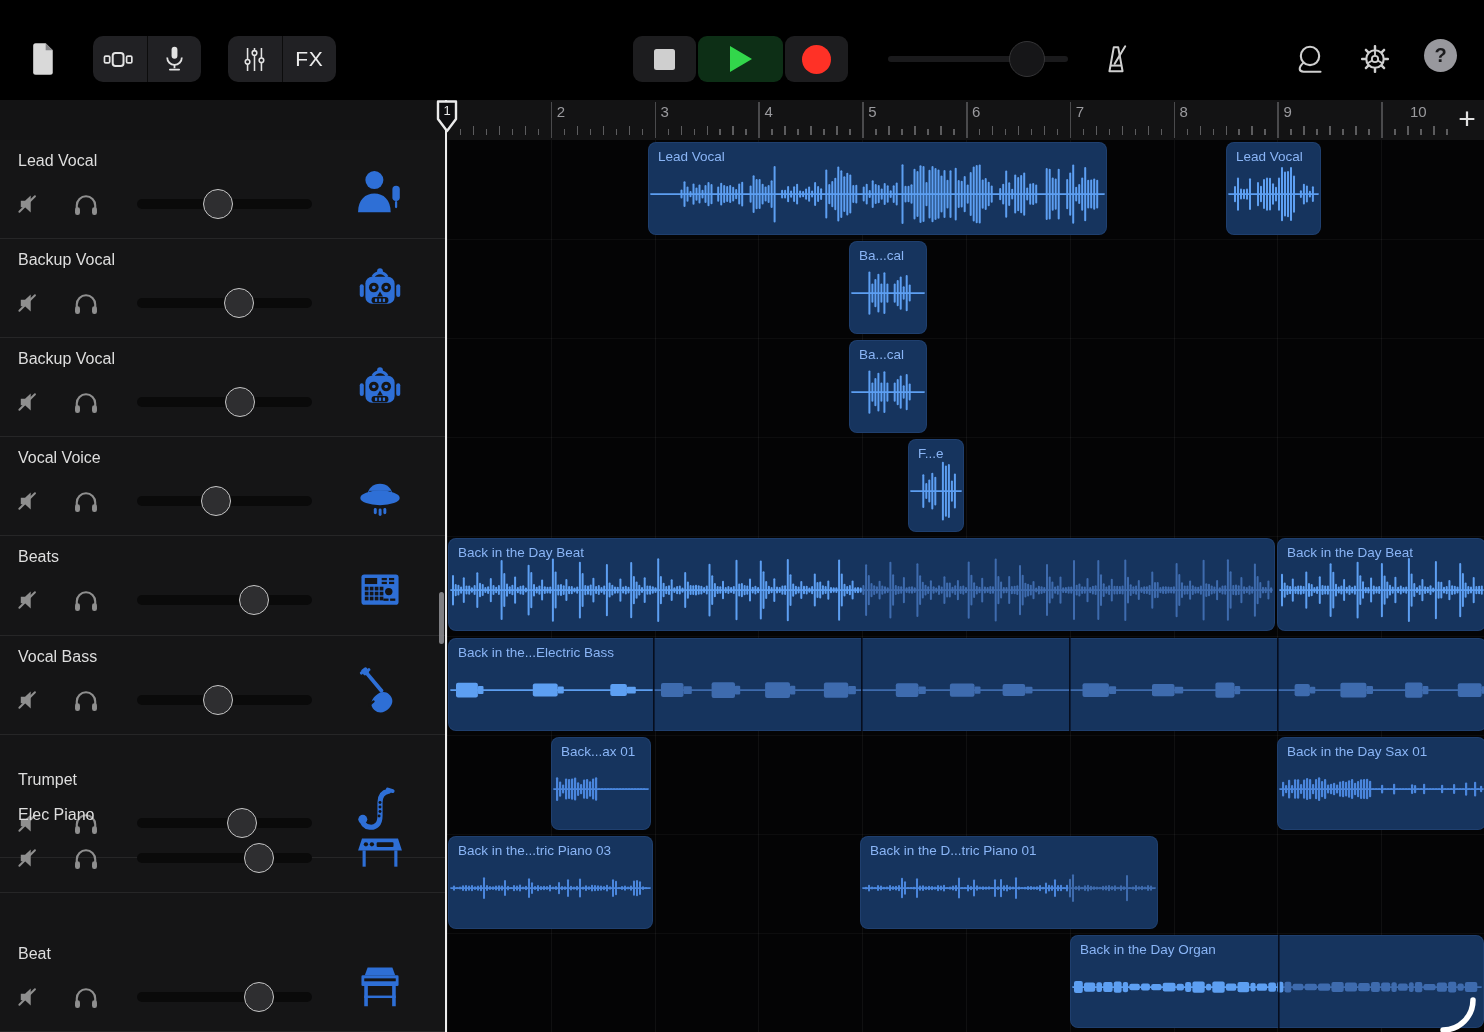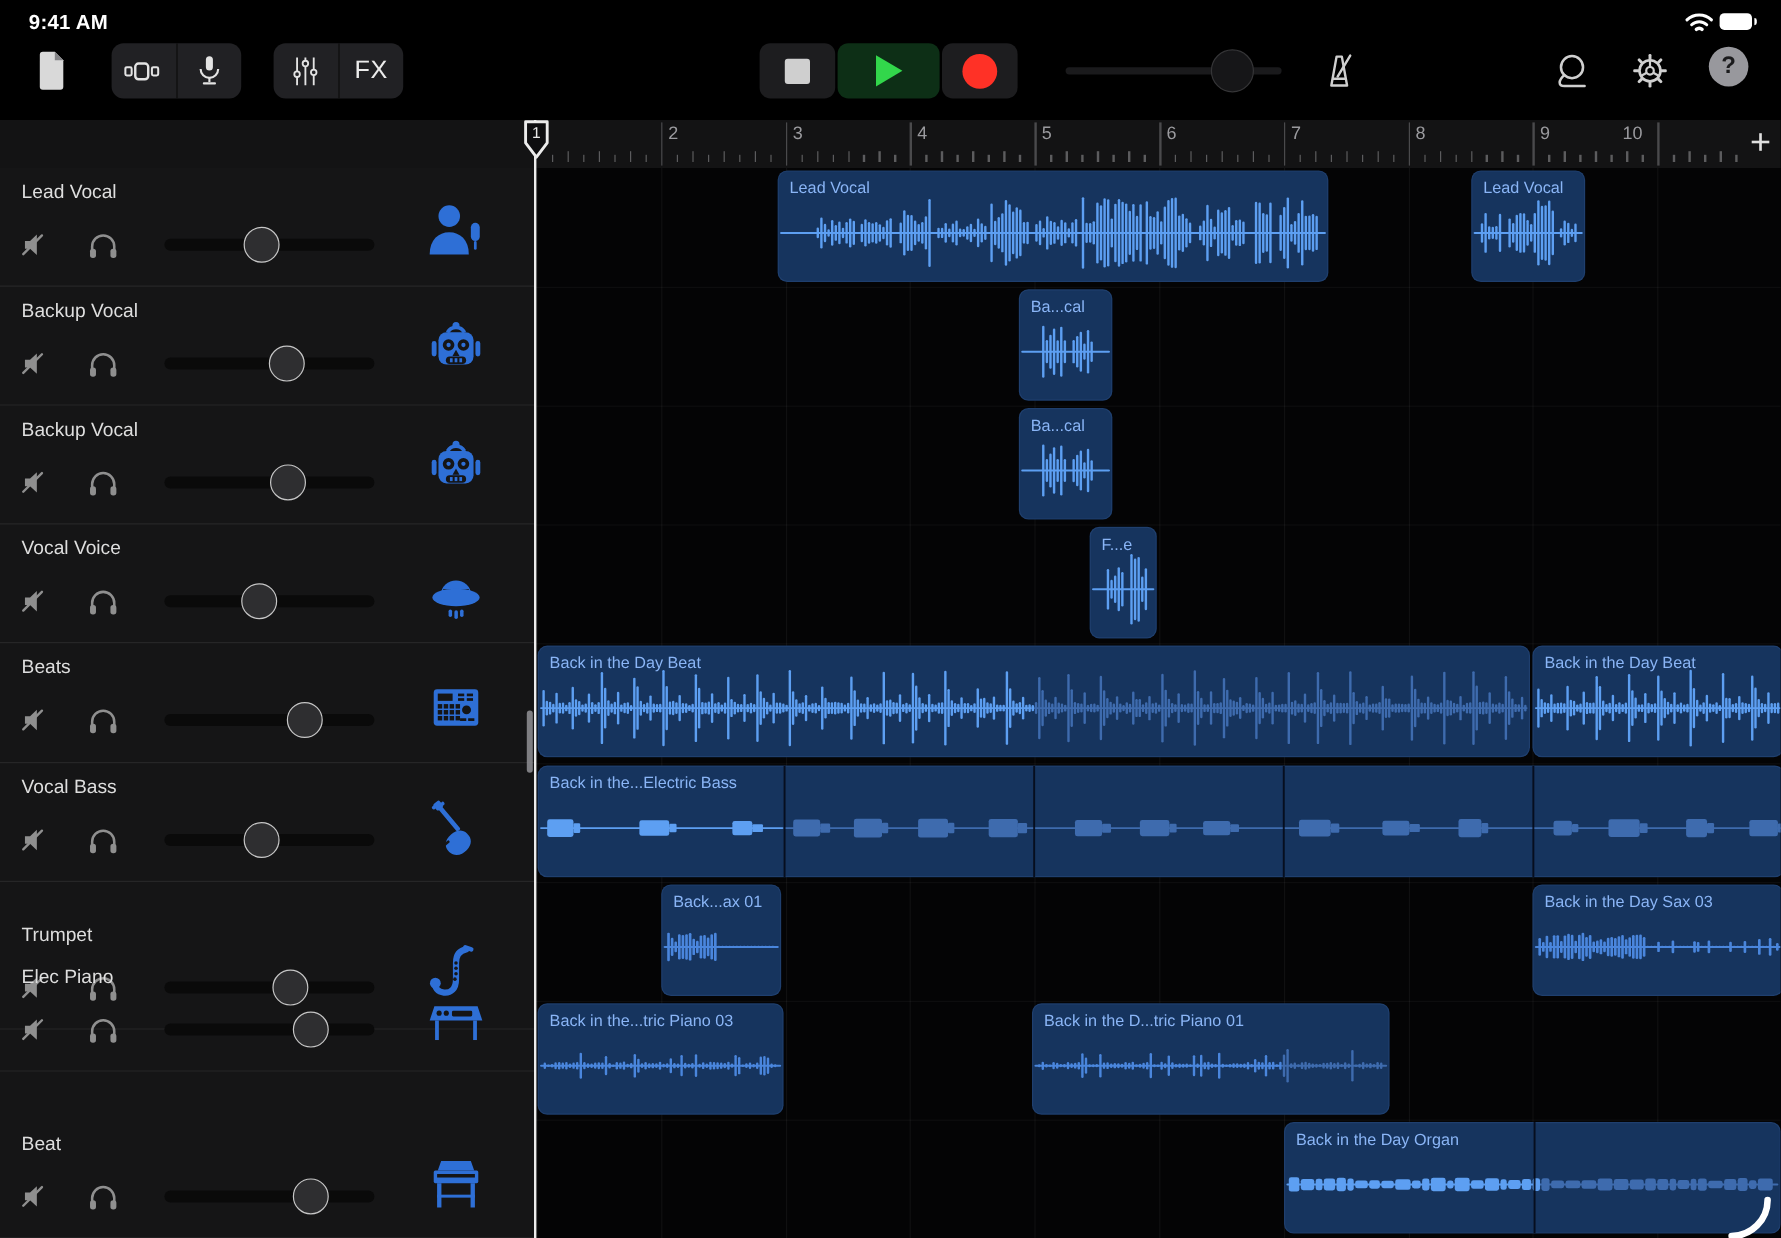--- a/index.html
+++ b/index.html
@@ -72,34 +72,20 @@
   .playhead-line{position:absolute;left:445px;top:100px;width:2px;bottom:0;background:#ededed;z-index:8;}
   .playhead-marker{position:absolute;left:436px;top:100px;width:22px;height:33px;z-index:9;}
   .scroll-ind{position:absolute;left:439px;top:592px;width:5px;height:52px;background:#909095;border-radius:3px;opacity:.85;z-index:7;}
   .gesture-arc{position:absolute;left:1437px;top:993px;width:40px;height:40px;z-index:10;}
 </style>
 </head>
 <body>
 
 <div id="app">
 
-  <div class="statusbar">
-    <span class="status-time">9:41 AM</span>
-    <span class="wifi"><svg viewBox="0 0 24 18">
-          <g stroke="#fff" fill="none" stroke-linecap="round">
-            <path d="M1.8,6.6 a14.5,14.5 0 0 1 20.4,0" stroke-width="2.5"></path>
-            <path d="M5.7,10.6 a9,9 0 0 1 12.6,0" stroke-width="2.5"></path>
-            <path d="M9.7,14.4 a3.4,3.4 0 0 1 4.6,0" stroke-width="3"></path>
-          </g>
-        </svg></span>
-    <span class="battery">
-        <span class="bod"></span>
-        <span class="tip"></span>
-      </span>
-  </div>
 
   <div class="toolbar">
     <div class="tb-icon file-btn">
         <svg viewBox="0 0 48 48">
           <path d="M14,5 h12 l8.5,8.5 V40 a3,3 0 0 1 -3,3 H14 a3,3 0 0 1 -3,-3 V8 a3,3 0 0 1 3,-3 z" fill="currentColor"></path>
           <path d="M26,5 v8.5 h8.5 z" fill="#848487"></path>
         </svg>
       </div>
 
     <div class="seg seg1">
@@ -267,21 +253,21 @@
       <div class="tick" style="left: 1264.42px; height: 6px;"></div>
       <span class="bar-num" style="left: 1283.4px;">9</span>
       <div class="barline" style="left: 1277.4px;"></div>
       <div class="tick" style="left: 1290.38px; height: 6px;"></div>
       <div class="tick" style="left: 1303.35px; height: 9px;"></div>
       <div class="tick" style="left: 1316.33px; height: 6px;"></div>
       <div class="tick" style="left: 1329.3px; height: 9px;"></div>
       <div class="tick" style="left: 1342.28px; height: 6px;"></div>
       <div class="tick" style="left: 1355.25px; height: 9px;"></div>
       <div class="tick" style="left: 1368.22px; height: 6px;"></div>
-      <span class="bar-num" style="left: 1352px;">10</span>
+      <span class="bar-num" style="left: 1410px;">10</span>
       <div class="barline" style="left: 1381.2px;"></div>
       <div class="tick" style="left: 1394.17px; height: 6px;"></div>
       <div class="tick" style="left: 1407.15px; height: 9px;"></div>
       <div class="tick" style="left: 1420.12px; height: 6px;"></div>
       <div class="tick" style="left: 1433.1px; height: 9px;"></div>
       <div class="tick" style="left: 1446.07px; height: 6px;"></div>
     </div>
 
   <div class="main">
     <div class="headers" id="headers">
@@ -1300,21 +1286,21 @@
             <rect x="179.0" y="51.2" width="2.2" height="1.8" rx="1" fill="#4a86dd"></rect>
             <rect x="182.0" y="51.2" width="2.2" height="1.8" rx="1" fill="#4a86dd"></rect>
             <rect x="185.0" y="51.2" width="2.2" height="1.8" rx="1" fill="#4a86dd"></rect>
             <rect x="188.0" y="45.4" width="2.2" height="13.3" rx="1" fill="#4a86dd"></rect>
             <rect x="191.0" y="51.2" width="2.2" height="1.8" rx="1" fill="#4a86dd"></rect>
             <rect x="194.0" y="51.2" width="2.2" height="1.8" rx="1" fill="#4a86dd"></rect>
             <rect x="197.0" y="44.7" width="2.2" height="14.7" rx="1" fill="#4a86dd"></rect>
             <rect x="200.0" y="51.2" width="2.2" height="1.8" rx="1" fill="#4a86dd"></rect>
             <rect x="203.0" y="48.8" width="2.2" height="6.5" rx="1" fill="#4a86dd"></rect>
           </svg>
-          <div class="r-label">Back in the Day Sax 03</div>
+          <div class="r-label">Back in the Day Sax 01</div>
         </div>
         <div class="region" style="left: 3px; top: 695.778px; width: 205px; height: 93px;">
           <svg width="205" height="93" viewBox="0 0 205 93">
             <rect x="2.0" y="51.3" width="201.0" height="1.6" rx="1" fill="#4a86dd"></rect>
             <rect x="5.0" y="49.4" width="2.0" height="5.4" rx="1" fill="#4a86dd"></rect>
             <rect x="8.0" y="51.0" width="2.0" height="2.2" rx="1" fill="#4a86dd"></rect>
             <rect x="11.0" y="50.6" width="2.0" height="2.9" rx="1" fill="#4a86dd"></rect>
             <rect x="14.0" y="49.2" width="2.0" height="5.8" rx="1" fill="#4a86dd"></rect>
             <rect x="17.0" y="49.0" width="2.0" height="6.2" rx="1" fill="#4a86dd"></rect>
             <rect x="20.0" y="49.4" width="2.0" height="5.3" rx="1" fill="#4a86dd"></rect>

